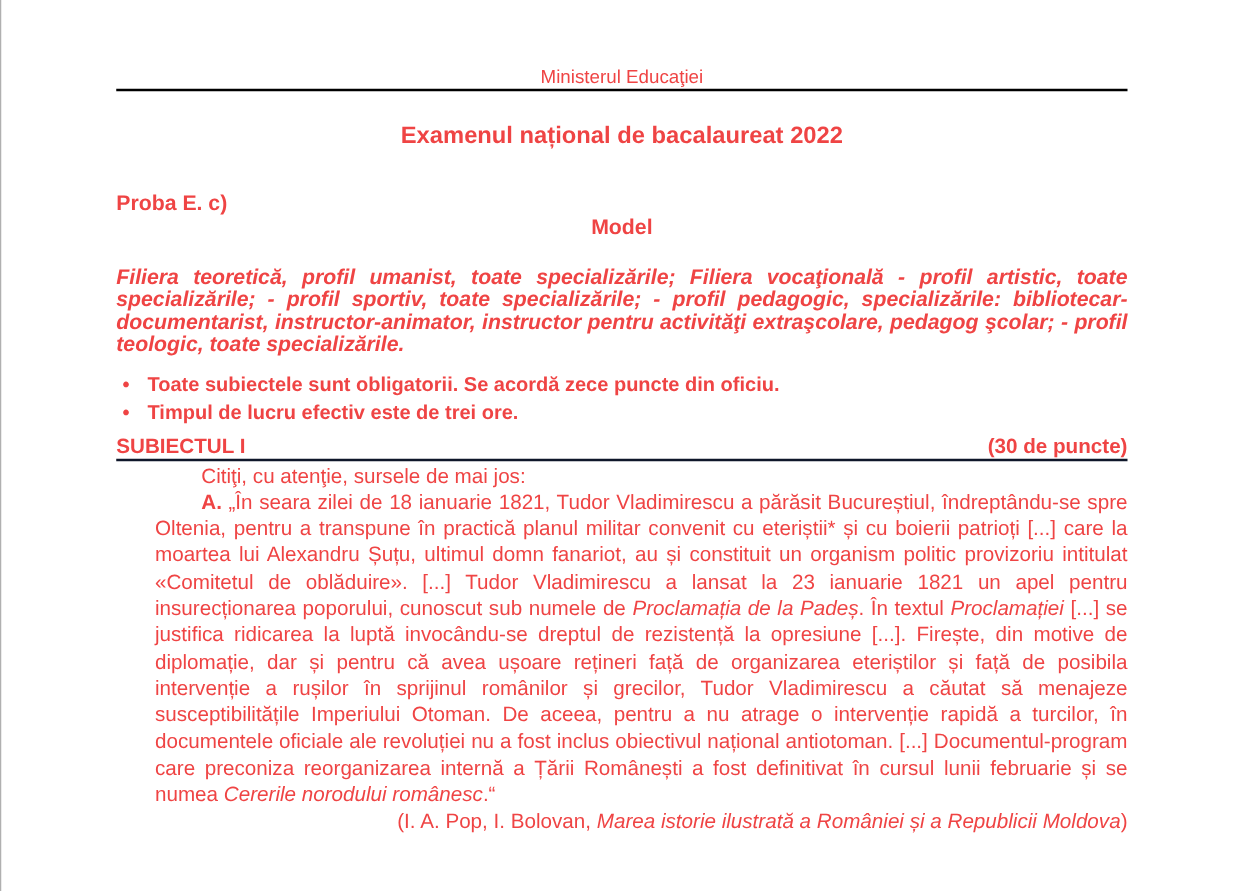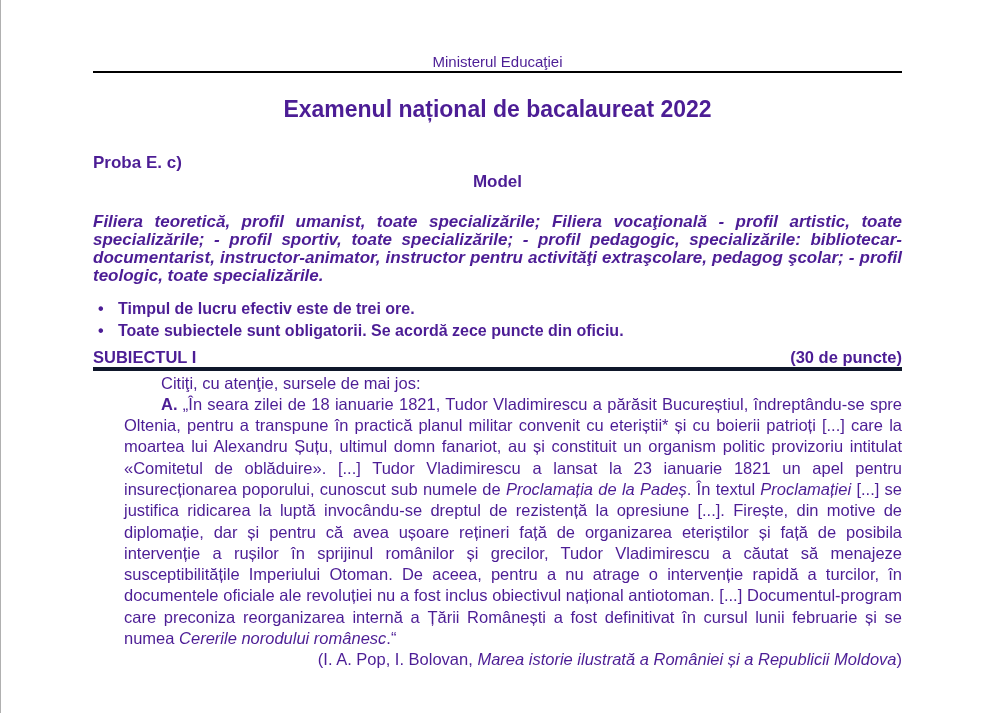--- a/index.html
+++ b/index.html
@@ -5,37 +5,37 @@
   * { margin: 0; padding: 0; box-sizing: border-box; }
   html, body { background: #ffffff; }
   .page {
     position: relative;
     width: 990px;
     height: 713px;
     background: #ffffff;
     border-left: 1px solid #b0b0b0;
     overflow: hidden;
     font-family: "Liberation Sans", sans-serif;
-    color: #4c1d95;
+    color: #ef4444;
   }
   .content {
     margin-left: 92px;
     width: 809px;
   }
   .ministry {
     padding-top: 53px;
     text-align: center;
     font-size: 15px;
     line-height: 17.5px;
     border-bottom: 2px solid #000000;
   }
   .exam-title {
     margin-top: 26px;
     text-align: center;
-    font-size: 23px;
+    font-size: 19px;
     line-height: 20px;
     font-weight: bold;
   }
   .proba {
     margin-top: 35px;
     text-align: left;
     font-size: 17px;
     line-height: 17px;
     font-weight: bold;
   }
@@ -78,21 +78,21 @@
     left: 5px;
   }
   .section-bar {
     margin-top: 7px;
     display: flex;
     justify-content: space-between;
     align-items: baseline;
     font-size: 16.5px;
     line-height: 17px;
     font-weight: bold;
-    border-bottom: 4px solid #0f172a;
+    border-bottom: 2px solid #0f172a;
     padding-bottom: 1px;
   }
   .body-block {
     font-size: 16.5px;
     line-height: 21.3px;
     margin-left: 31px;
   }
   .sources-intro {
     margin-top: 2px;
     text-indent: 37px;
@@ -116,22 +116,22 @@
       <div>Ministerul Educaţiei</div>
     </div>
 
     <div class="exam-title">Examenul național de bacalaureat 2022</div>
     <div class="proba">Proba E. c)</div>
     <div class="model">Model</div>
 
     <div class="filiera">Filiera teoretică, profil umanist, toate specializările; Filiera vocaţională - profil artistic, toate specializările; - profil sportiv, toate specializările; - profil pedagogic, specializările: bibliotecar-documentarist, instructor-animator, instructor pentru activităţi extraşcolare, pedagog şcolar; - profil teologic, toate specializările.</div>
 
     <ul class="instructions">
+      <li>Toate subiectele sunt obligatorii. Se acordă zece puncte din oficiu.</li>
       <li>Timpul de lucru efectiv este de trei ore.</li>
-      <li>Toate subiectele sunt obligatorii. Se acordă zece puncte din oficiu.</li>
     </ul>
 
     <div class="section-bar">
       <span>SUBIECTUL I</span>
       <span>(30 de puncte)</span>
     </div>
 
     <div class="body-block">
       <div class="sources-intro">Citiţi, cu atenţie, sursele de mai jos:</div>
 

